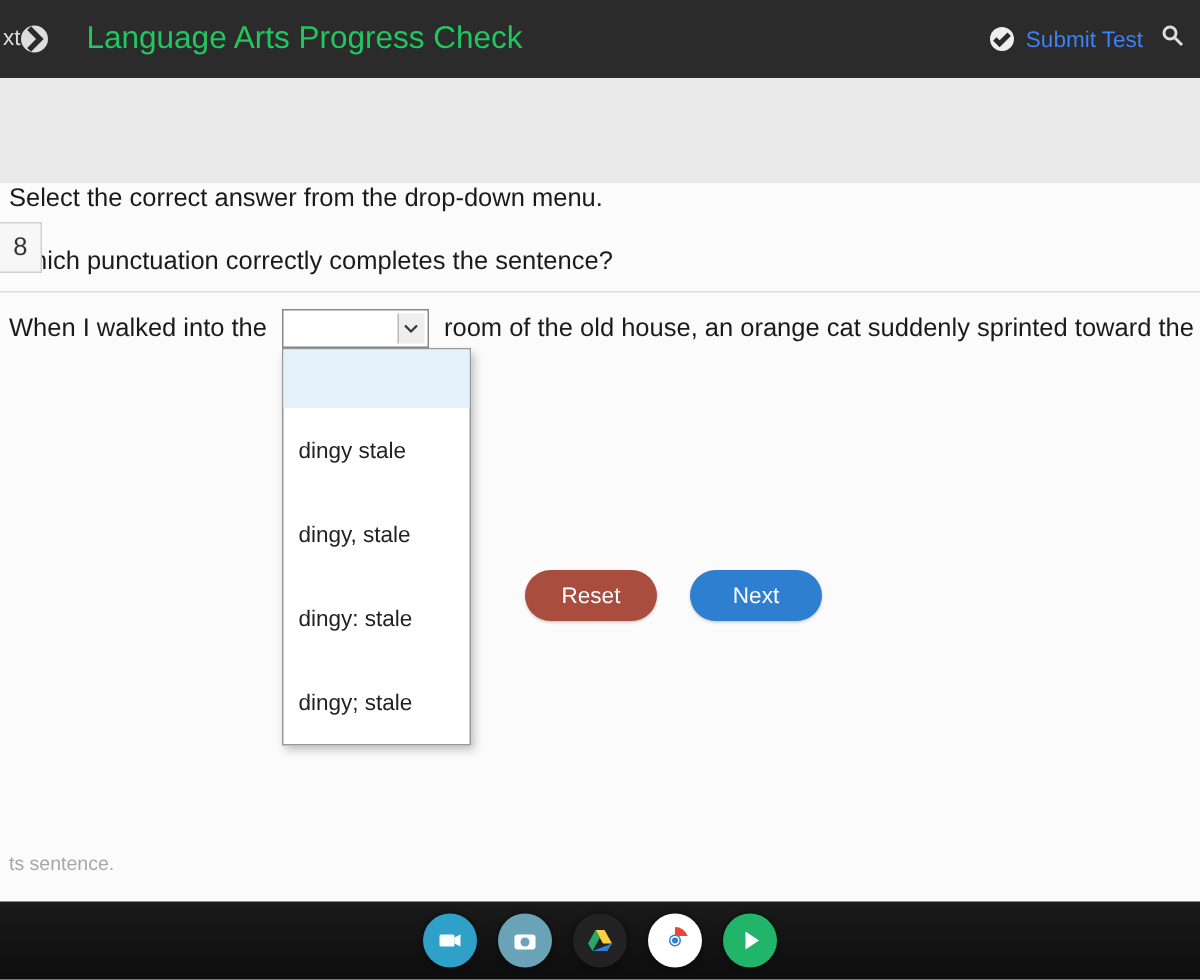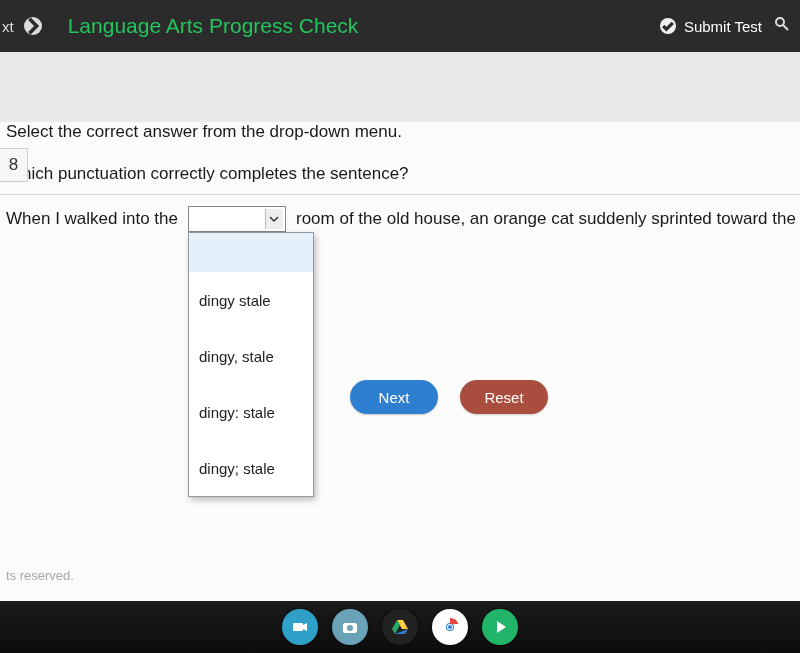--- a/index.html
+++ b/index.html
@@ -22,22 +22,21 @@
     height: 52px;
     background: #2b2b2b;
     color: #e8e8e8;
     display: flex;
     align-items: center;
     padding: 0 10px 0 0;
     font-weight: 300;
   }
   .topbar .left-frag {
     display: flex;
-    align-items: center;
-    gap: 10px;
+    align-items: flex-start;
     padding-left: 2px;
   }
   .topbar .xt {
     font-size: 15px;
     color: #ddd;
   }
   .topbar .arrow-circle {
     width: 18px; height: 18px;
     border-radius: 50%;
     background: #ddd;
@@ -53,21 +52,21 @@
     font-size: 21px;
     font-weight: 300;
     color: #22c55e;
   }
   .topbar .spacer { flex: 1; }
   .topbar .submit {
     display: flex;
     align-items: center;
     gap: 8px;
     font-size: 15px;
-    color: #ffffff;
+    color: #3b82f6;
     cursor: pointer;
   }
   .topbar .check-circle {
     width: 16px; height: 16px;
     border-radius: 50%;
     background: #eee;
     color: #2b2b2b;
     display: inline-flex;
     align-items: center;
     justify-content: center;
@@ -286,26 +285,26 @@
           <div class="dd-item">dingy stale</div>
           <div class="dd-item">dingy, stale</div>
           <div class="dd-item">dingy: stale</div>
           <div class="dd-item">dingy; stale</div>
         </div>
       </span>
       <span class="sentence-after">room of the old house, an orange cat suddenly sprinted toward the door.</span>
     </div>
 
     <div class="btn-row">
+      <button class="btn reset">Reset</button>
       <button class="btn next">Next</button>
-      <button class="btn reset">Reset</button>
     </div>
   </div>
 
-  <div class="footer">ts reserved.</div>
+  <div class="footer">ts sentence.</div>
 
   <div class="taskbar">
     <div class="tb-icon cam">
       <svg viewBox="0 0 20 20">
           <rect x="3" y="6" width="10" height="8" rx="1" fill="#fff"></rect>
           <path d="M13 8 L17 6 L17 14 L13 12 Z" fill="#fff"></path>
         </svg>
     </div>
     <div class="tb-icon photo">
       <svg viewBox="0 0 20 20">

